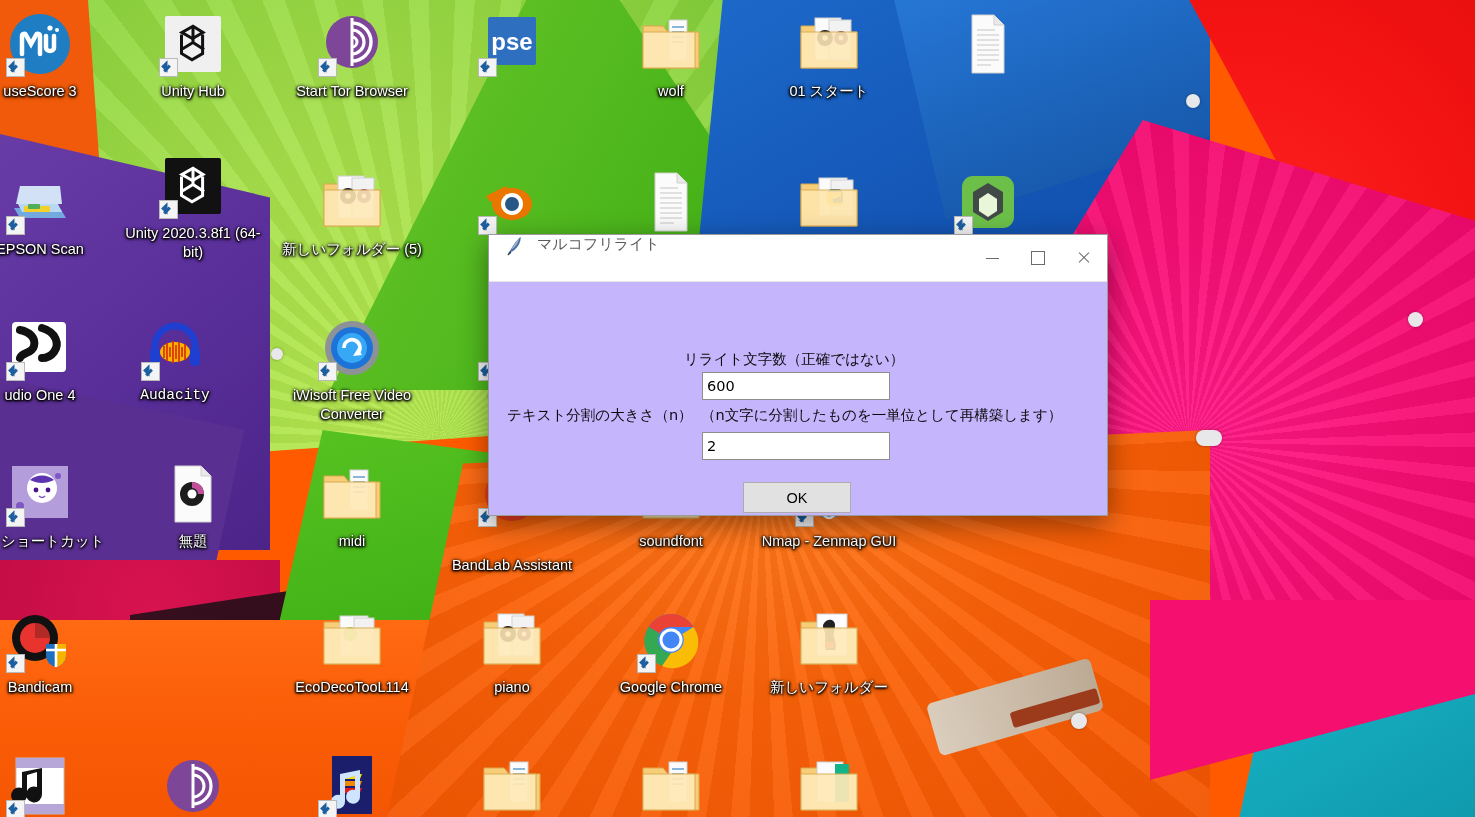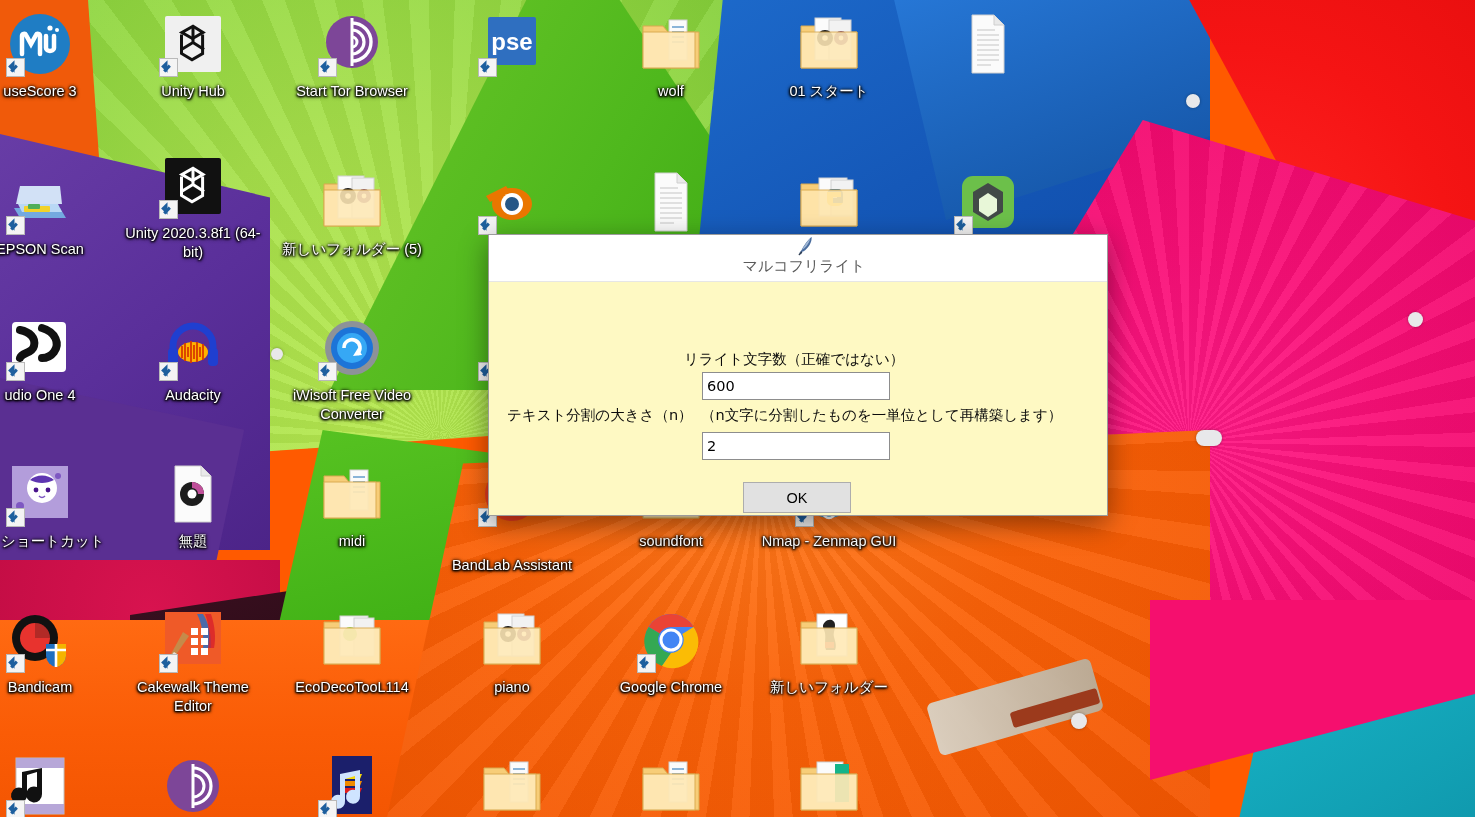--- a/index.html
+++ b/index.html
@@ -92,37 +92,37 @@
   .shortcut-arrow::after{content:"";position:absolute;left:3px;top:3px;
      width:0;height:0;border-left:9px solid #1d5f9e;border-bottom:9px solid transparent;
      transform:rotate(-45deg);}
   .shortcut-arrow::before{content:"";position:absolute;left:3px;top:8px;width:8px;height:3px;
      background:#1d5f9e;transform:rotate(-45deg);}
 
   
   #dialog{position:absolute;left:488px;top:234px;width:618px;height:280px;
      background:#f0f0f0;border:1px solid #9b9b9b;
      box-shadow:0 8px 26px rgba(0,0,0,.42);}
-  #titlebar{height:46px;background:#fff;display:flex;align-items:center;
-     border-bottom:1px solid #e6e6e6;flex-direction:column;}
+  #titlebar{height:46px;background:#fff;display:flex;
+     border-bottom:1px solid #e6e6e6;}
   #title-icon{width:22px;height:22px;margin-left:14px;position:relative;flex:0 0 auto;}
   #title-text{margin-left:12px;font-size:15px;color:#5a5a5a;
      font-family:"Liberation Sans","DejaVu Sans",sans-serif;}
   .win-btns{margin-left:auto;display:flex;height:46px;}
   .win-btn{width:46px;height:46px;display:flex;align-items:center;justify-content:center;
      color:#6b6b6b;font-size:15px;cursor:default;}
   .min-glyph{width:13px;height:1px;background:#6b6b6b;}
   .max-glyph{width:12px;height:12px;border:1px solid #6b6b6b;}
   .close-glyph{position:relative;width:14px;height:14px;}
   .close-glyph::before,.close-glyph::after{content:"";position:absolute;left:0;top:6px;
      width:14px;height:1px;background:#6b6b6b;}
   .close-glyph::before{transform:rotate(45deg);}
   .close-glyph::after{transform:rotate(-45deg);}
 
-  #dlg-body{position:relative;height:233px;background:#fef9c3;
+  #dlg-body{position:relative;height:233px;background:#c4b5fd;
      font-family:"DejaVu Sans","Liberation Sans",sans-serif;}
   .dlg-label{position:absolute;font-size:14.5px;color:#0b0b0b;white-space:nowrap;}
   #label-count{left:195px;top:68px;}
   #label-split{left:18px;top:124px;}
   #label-split-note{left:212px;top:124px;}
   .dlg-input{position:absolute;width:188px;height:28px;background:#fff;
      border:1px solid #8d8d8d;font-size:14.5px;color:#000;padding:0 4px;
      box-sizing:border-box;
      font-family:"DejaVu Sans","Liberation Sans",sans-serif;outline:none;}
   #input-count{left:213px;top:90px;}
@@ -308,21 +308,21 @@
         </svg><span class="shortcut-arrow"></span></div>
       <div class="icon-label"></div>
     </div>
     <div class="icon-cell" style="left: -40px; top: 316px;">
       <div class="icon-art"><svg viewBox="0 0 64 64" width="64" height="64">
           <rect x="4" y="6" width="54" height="50" rx="4" fill="#fff"></rect>
           <path d="M12 14c10 2 16 8 14 16-2 8-12 6-14 12M34 12c14 4 18 16 12 24-3 4-8 6-12 6" stroke="#111" stroke-width="8" fill="none" stroke-linecap="round"></path>
         </svg><span class="shortcut-arrow"></span></div>
       <div class="icon-label">udio One 4</div>
     </div>
-    <div class="icon-cell" style="left: 113px; top: 316px;">
+    <div class="icon-cell" style="left: 95px; top: 316px; font-family: Liberation Mono, monospace;">
       <div class="icon-art"><svg viewBox="0 0 64 64" width="64" height="64">
           <path d="M12 38V30a20 20 0 0140 0v8" fill="none" stroke="#1f3fd0" stroke-width="7"></path>
           <rect x="7" y="32" width="10" height="18" rx="4" fill="#1f3fd0"></rect>
           <rect x="47" y="32" width="10" height="18" rx="4" fill="#1f3fd0"></rect>
           <ellipse cx="32" cy="36" rx="15" ry="10" fill="#ffb200"></ellipse>
           <g stroke="#d93a00" stroke-width="1.8">
             <path d="M21 30v12M24 27v18M27 31v10M30 25v22M33 29v14M36 26v20M39 31v10M42 28v16"></path>
           </g>
         </svg><span class="shortcut-arrow"></span></div>
       <div class="icon-label">Audacity</div>
@@ -410,38 +410,20 @@
     <div class="icon-cell" style="left: -40px; top: 608px;">
       <div class="icon-art"><svg viewBox="0 0 64 64" width="64" height="64">
           <circle cx="27" cy="30" r="23" fill="#111"></circle>
           <circle cx="27" cy="30" r="15" fill="#e8332e"></circle>
           <path d="M27 15v15h15a15 15 0 00-15-15z" fill="#111" opacity=".25"></path>
           <path d="M38 36h20v12a12 12 0 01-10 11 12 12 0 01-10-11z" fill="#1f6fc0"></path>
           <path d="M48 36h10v12a12 12 0 01-10 11z" fill="#f5b400"></path>
           <path d="M38 42h20M48 36v23" stroke="#fff" stroke-width="2.6"></path>
         </svg><span class="shortcut-arrow"></span></div>
       <div class="icon-label">Bandicam</div>
-    </div>
-    <div class="icon-cell" style="left: 113px; top: 608px;">
-      <div class="icon-art"><svg viewBox="0 0 64 64" width="64" height="64">
-          <rect x="4" y="4" width="56" height="52" fill="#ef5a28"></rect>
-          <path d="M42 6c6 10 9 22 8 34h-8c1-12-1-24-6-34z" fill="#2f6fc0" opacity=".85"></path>
-          <path d="M50 6c4 12 5 24 3 34h-6c2-12 1-24-3-34z" fill="#d8202a" opacity=".8"></path>
-          <path d="M10 46l12-22 6 4-14 20z" fill="#c58a4a"></path>
-          <path d="M8 50l5-6 3 2z" fill="#e8e3d8"></path>
-          <g fill="#fff">
-            <rect x="30" y="20" width="7" height="7"></rect>
-            <rect x="40" y="20" width="7" height="7"></rect>
-            <rect x="30" y="30" width="7" height="7"></rect>
-            <rect x="40" y="30" width="7" height="7"></rect>
-            <rect x="30" y="40" width="7" height="7"></rect>
-            <rect x="40" y="40" width="7" height="7"></rect>
-          </g>
-        </svg><span class="shortcut-arrow"></span></div>
-      <div class="icon-label">Cakewalk Theme Editor</div>
     </div>
     <div class="icon-cell" style="left: 272px; top: 608px;">
       <div class="icon-art"><svg viewBox="0 0 64 64" width="64" height="64">
           <path d="M4 14h20l5 6h31v36H4z" fill="#f7cd78" stroke="#d9a94f"></path>
           <rect x="20" y="8" width="28" height="40" fill="#fbfbfb" stroke="#cfcfcf"></rect>
           <rect x="34" y="10" width="20" height="38" fill="#f2f2f2" stroke="#cfcfcf"></rect>
           <circle cx="30" cy="26" r="7" fill="#7fd14a"></circle>
           <path d="M4 20h56v36H4z" fill="#ffe9b6" opacity=".92" stroke="#d9a94f"></path>
         </svg></div>
       <div class="icon-label">EcoDecoTooL114</div>

